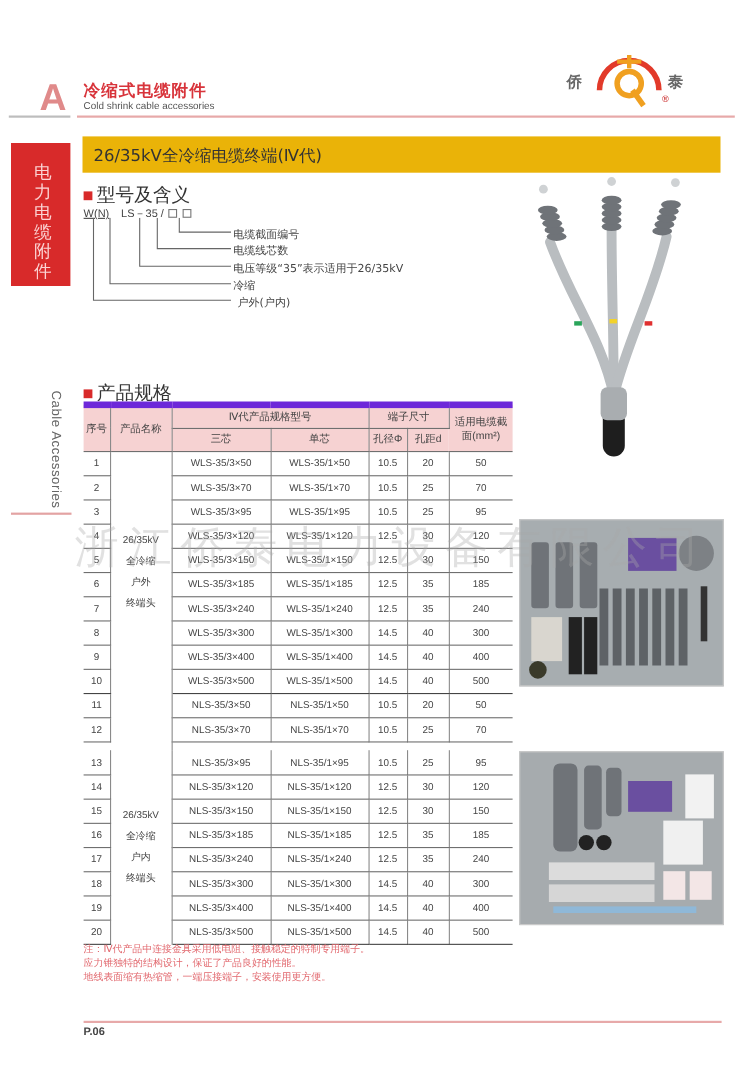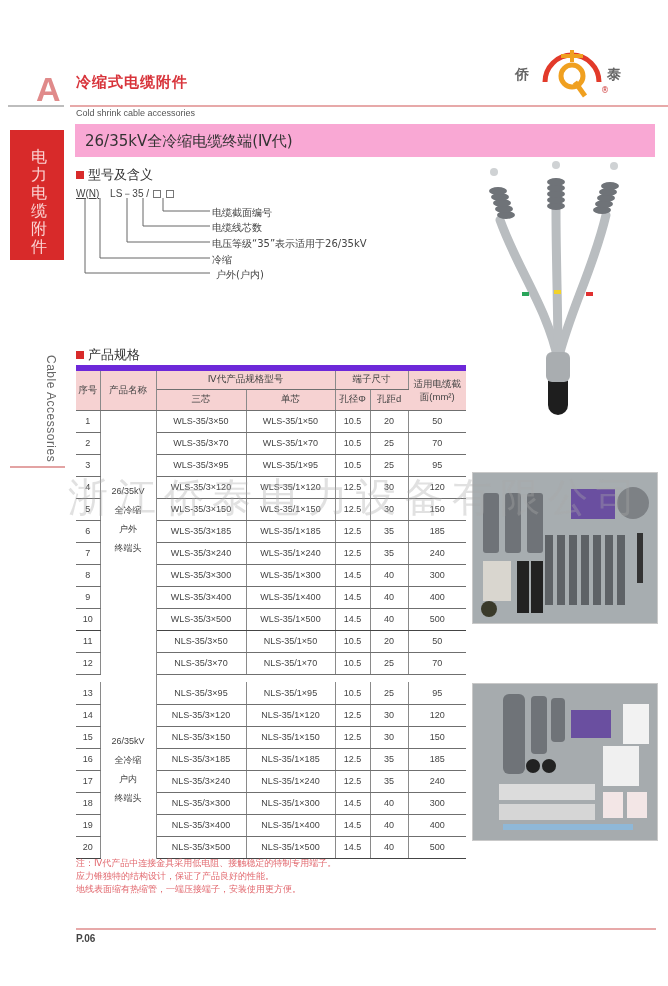--- a/index.html
+++ b/index.html
@@ -6,38 +6,38 @@
   html, body { width: 668px; height: 986px; background: #ffffff; overflow: hidden; }
   body { position: relative; font-family: "DejaVu Sans", "Liberation Sans", sans-serif; color: #333; }
 
   .abs { position: absolute; }
 
   
   .big-a { left: 36px; top: 72px; font-family: "Liberation Sans", sans-serif; font-weight: bold; font-size: 34px; color: #e08a8a; line-height: 34px; }
   .head-line-left { left: 8px; top: 105px; width: 56px; height: 2px; background: #bdbdbd; }
   .head-line-main { left: 70px; top: 105px; width: 600px; height: 2px; background: #e7a9a9; }
   .cat-cn { left: 76px; top: 73px; font-size: 15px; color: #d8343b; font-weight: bold; letter-spacing: 1px; }
-  .cat-en { left: 76px; top: 91px; font-size: 9px; color: #555; font-family: "Liberation Sans", sans-serif; margin-top: 17px; }
+  .cat-en { left: 76px; top: 91px; font-size: 9px; color: #555; font-family: "Liberation Sans", sans-serif; }
 
   .logo { left: 515px; top: 42px; width: 120px; height: 62px; }
   .logo-left { left: 0; top: 24px; font-size: 14px; color: #666; font-weight: bold; }
   .logo-right { left: 92px; top: 24px; font-size: 14px; color: #666; font-weight: bold; }
 
   
   .side-tab { left: 10px; top: 130px; width: 54px; height: 130px; background: #d82a2a; }
   .side-tab-text { position: absolute; left: 17px; top: 18px; width: 20px; font-size: 16px; color: #fbd3d3; line-height: 18px; text-align: right; word-break: break-all; }
   .side-en { left: 38px; top: 355px; width: 20px; height: 110px; writing-mode: vertical-rl; font-size: 12px; color: #666; font-family: "Liberation Sans", sans-serif; letter-spacing: 0.5px; }
   .side-en-line { left: 10px; top: 466px; width: 55px; height: 2px; background: #e3a3a3; }
 
   
-  .title-band { left: 75px; top: 124px; width: 580px; height: 33px; background: #f9a8d4; }
+  .title-band { left: 75px; top: 124px; width: 580px; height: 33px; background: #eab308; }
   .title-text { position: absolute; left: 10px; top: 8px; font-size: 15px; color: #333; }
 
   
-  .sec-head { font-size: 13px; color: #333; display: flex; align-items: center; }
+  .sec-head { font-size: 17px; color: #333; display: flex; align-items: center; }
   .sec-sq { width: 8px; height: 8px; background: #d82a2a; margin-right: 4px; display: inline-block; }
 
   
   .model-code { left: 76px; top: 187px; font-size: 10px; color: #444; font-family: "Liberation Sans", sans-serif; }
   .box { display: inline-block; width: 8px; height: 8px; border: 1px solid #777; vertical-align: -1px; margin: 0 1px; }
   .diag-label { position: absolute; font-size: 10px; color: #444; white-space: nowrap; }
 
   
   .spec-table { position: absolute; left: 76px; top: 365px; border-collapse: collapse; font-family: "Liberation Sans", sans-serif; }
   .spec-table td, .spec-table th { border-bottom: 1px solid #6f6f6f; border-right: 1px solid #8a8a8a; text-align: center; font-size: 9px; color: #444; font-weight: normal; padding: 0; }

